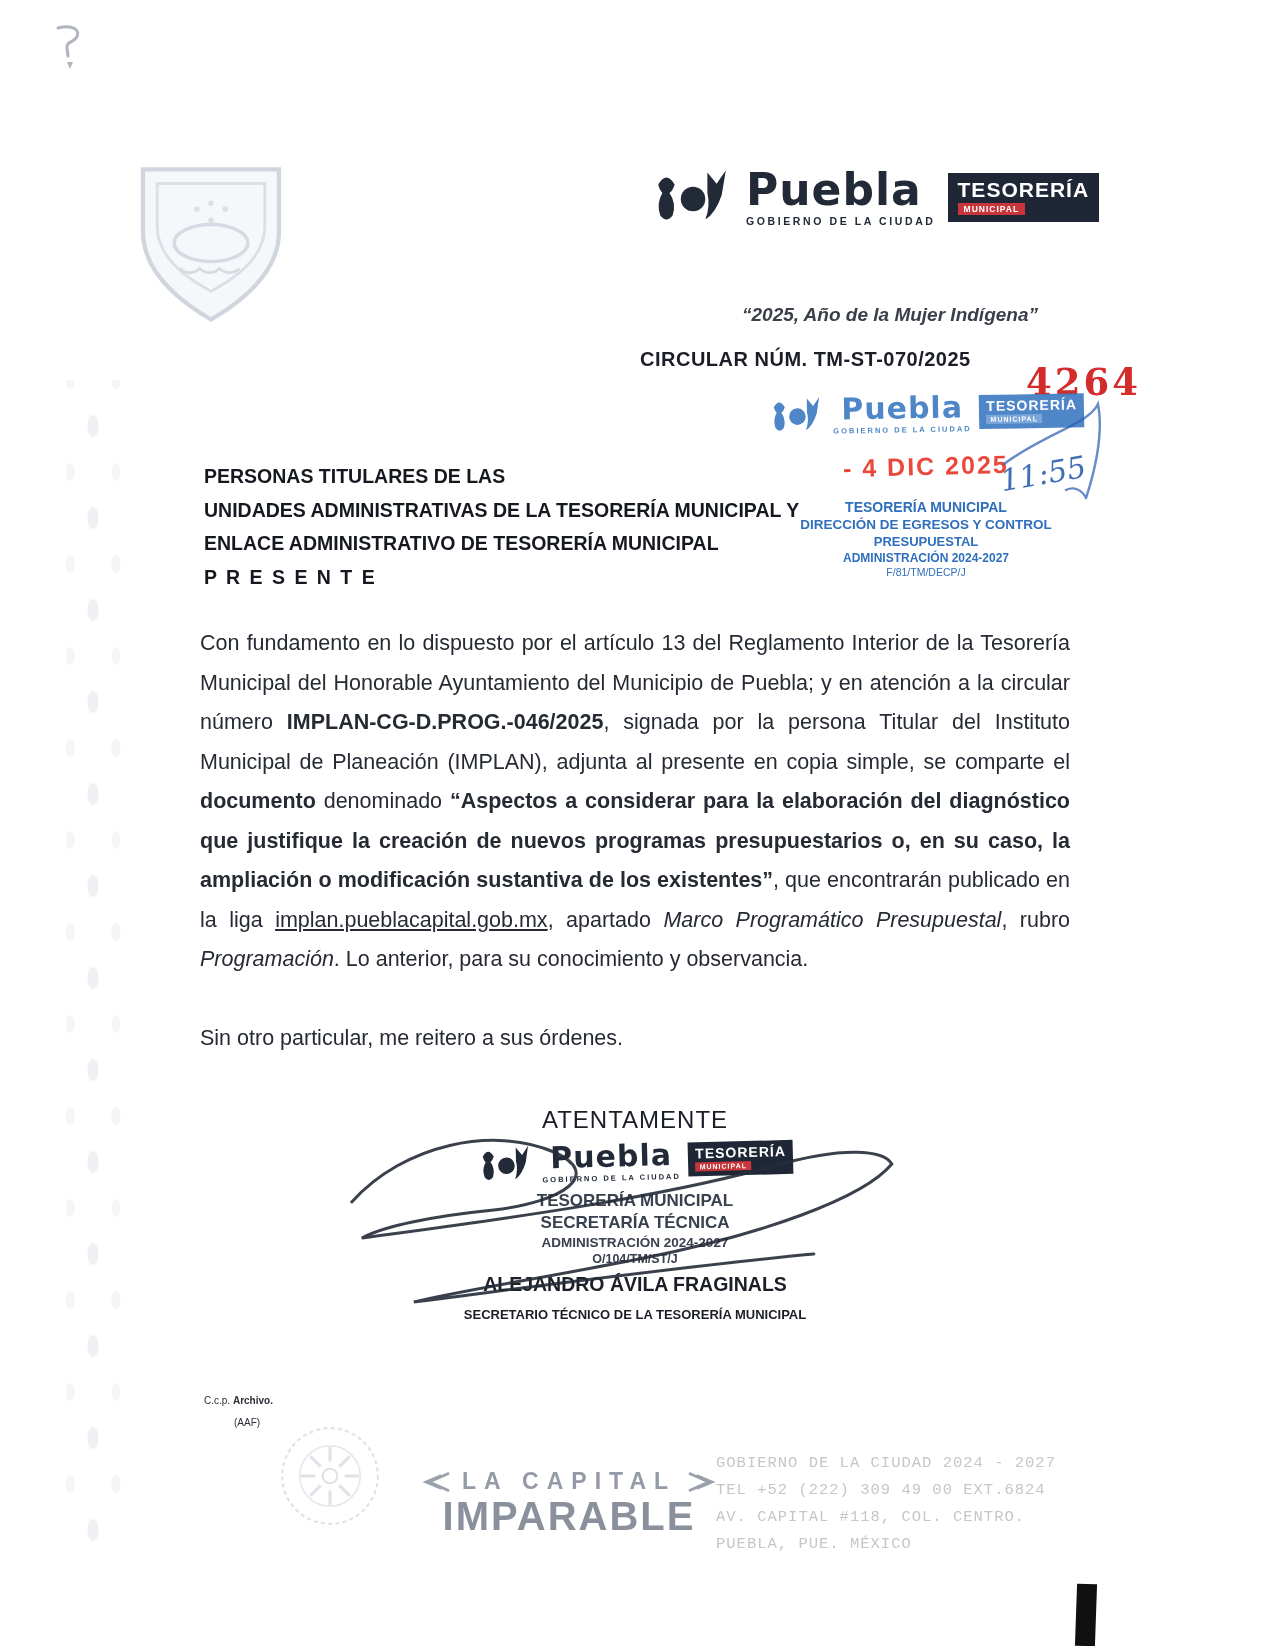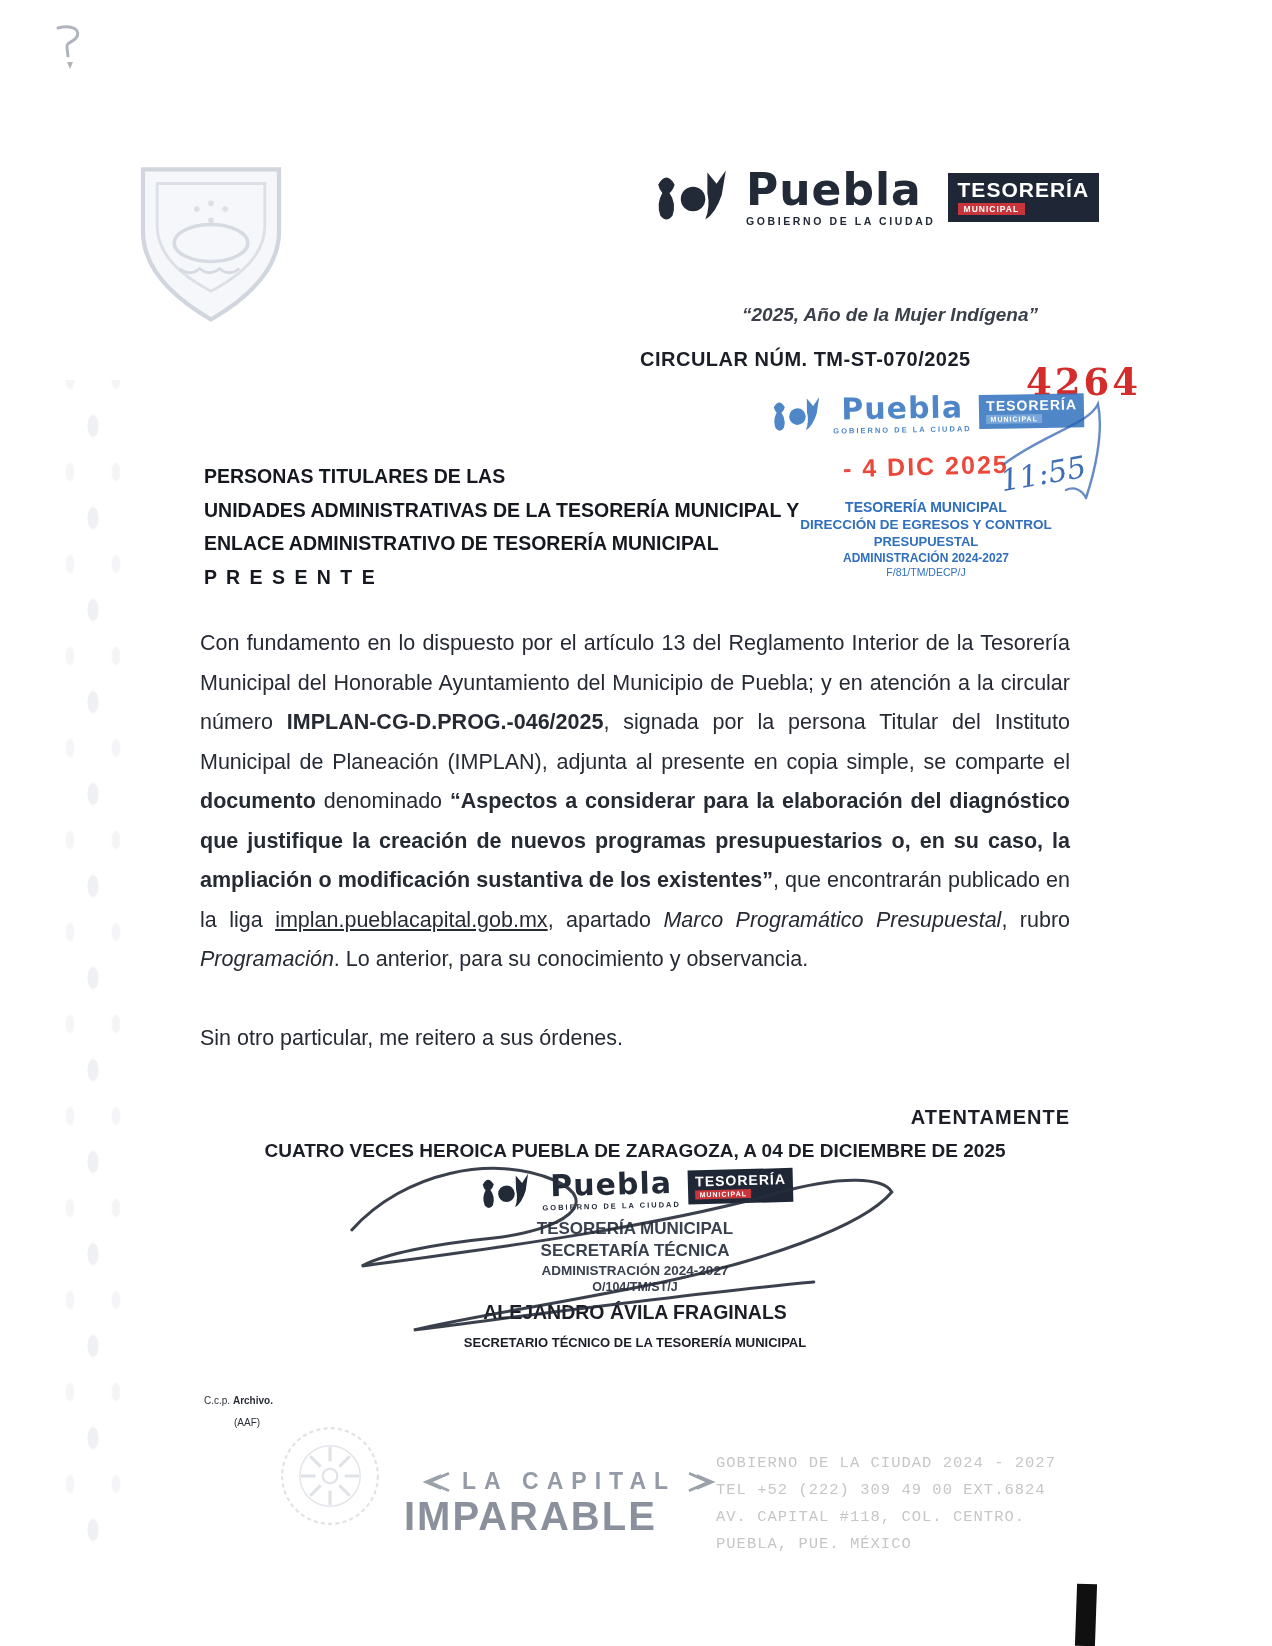--- a/index.html
+++ b/index.html
@@ -70,39 +70,39 @@
   .recipient .presente{letter-spacing:2px;}
 
   .content{position:absolute;left:200px;top:624px;width:870px;}
   .body-par{margin:0;font-size:21.5px;line-height:39.5px;text-align:justify;color:#262a33;}
   .body-par .b{font-weight:bold;}
   .body-par .i{font-style:italic;}
   .body-par .u{text-decoration:underline;}
   .closing{margin:46px 0 0;font-size:21.5px;color:#262a33;}
 
   .sig-block{position:absolute;left:200px;top:1106px;width:870px;text-align:center;color:#1b1e26;}
-  .salute{font-size:20px;font-weight:bold;letter-spacing:1px;text-align:right;}
+  .salute{font-size:24px;font-weight:normal;letter-spacing:1px;}
   .city-date{margin-top:11px;font-size:19px;font-weight:bold;}
   .stampwrap{position:relative;margin-top:6px;}
   .stampwrap .plogo--sm{display:inline-flex;transform:rotate(-1.5deg);}
   .stamp-lines{margin-top:4px;color:#39404e;line-height:1.28;}
   .stamp-lines .s1,.stamp-lines .s2{font-size:17px;font-weight:bold;}
   .stamp-lines .s3{font-size:13.5px;font-weight:bold;}
   .stamp-lines .s4{font-size:12.5px;font-weight:bold;}
   .sig-scribble{position:absolute;left:50%;top:-34px;transform:translateX(-52%);pointer-events:none;}
   .sig-name{margin-top:6px;font-size:19.5px;font-weight:bold;}
   .sig-title{margin-top:11px;font-size:13px;font-weight:bold;}
 
   .ccp{position:absolute;left:204px;top:1390px;font-size:10px;color:#2b2f38;line-height:22px;}
   .ccp .b{font-weight:bold;}
   .ccp-initials{margin-left:30px;}
 
   .seal{position:absolute;left:278px;top:1424px;opacity:.45;}
 
-  .capital{position:absolute;left:404px;top:1468px;width:330px;color:#949ba6;}
+  .capital{position:absolute;left:404px;top:1468px;width:330px;text-align:center;color:#949ba6;}
   .cap-row{display:flex;align-items:center;justify-content:center;gap:10px;}
   .cap-line1{font-size:23px;font-weight:bold;letter-spacing:8px;}
   .cap-wing{width:30px;height:24px;color:#9aa1ab;flex:none;}
   .cap-wing.left{transform:scaleX(-1);}
   .cap-line2{font-size:40px;font-weight:bold;letter-spacing:2px;color:#8a919c;margin-top:0px;line-height:1.05;}
 
   .contact{position:absolute;left:716px;top:1450px;font-family:"Liberation Mono",monospace;
            font-size:15.5px;color:#c6c6c6;line-height:27px;letter-spacing:1px;}
 
   .black-mark{position:absolute;left:1076px;top:1584px;width:20px;height:62px;background:#101010;transform:rotate(2deg);}
@@ -189,21 +189,20 @@
     <div class="presente">P R E S E N T E</div>
   </div>
 
   <div class="content">
     <p class="body-par"><span>Con fundamento en lo dispuesto por el artículo 13 del Reglamento Interior de la Tesorería Municipal del Honorable Ayuntamiento del Municipio de Puebla; y en atención a la circular número </span><span class="b">IMPLAN-CG-D.PROG.-046/2025</span><span>, signada por la persona Titular del Instituto Municipal de Planeación (IMPLAN), adjunta al presente en copia simple, se comparte el </span><span class="b">documento</span><span> denominado </span><span class="b">“Aspectos a considerar para la elaboración del diagnóstico que justifique la creación de nuevos programas presupuestarios o, en su caso, la ampliación o modificación sustantiva de los existentes”</span><span>, que encontrarán publicado en la liga </span><span class="u">implan.pueblacapital.gob.mx</span><span>, apartado </span><span class="i">Marco Programático Presupuestal</span><span>, rubro </span><span class="i">Programación</span><span>. Lo anterior, para su conocimiento y observancia.</span></p>
     <p class="closing">Sin otro particular, me reitero a sus órdenes.</p>
   </div>
 
   <div class="sig-block">
     <div class="salute">ATENTAMENTE</div>
-    <div class="city-date">CUATRO VECES HEROICA PUEBLA DE ZARAGOZA, A 04 DE DICIEMBRE DE 2025</div>
     <div class="stampwrap">
       <div class="plogo plogo--sm">
         <svg class="emblem" viewBox="0 0 84 60" fill="currentColor">
           <path d="M10 18 q8 -14 16 0 q-2 6 -5 8 q7 10 3 22 q-6 8 -12 0 q-4 -12 2 -22 q-3 -3 -4 -8z"></path>
           <circle cx="44" cy="32" r="12"></circle>
           <path d="M58 6 l9 11 l9 -13 l-4 24 q-6 18 -16 24 q5 -13 2 -26 z"></path>
         </svg>
         <div class="plogo-text">
           <div class="plogo-brand">Puebla</div>
           <div class="plogo-tag">GOBIERNO DE LA CIUDAD</div>

